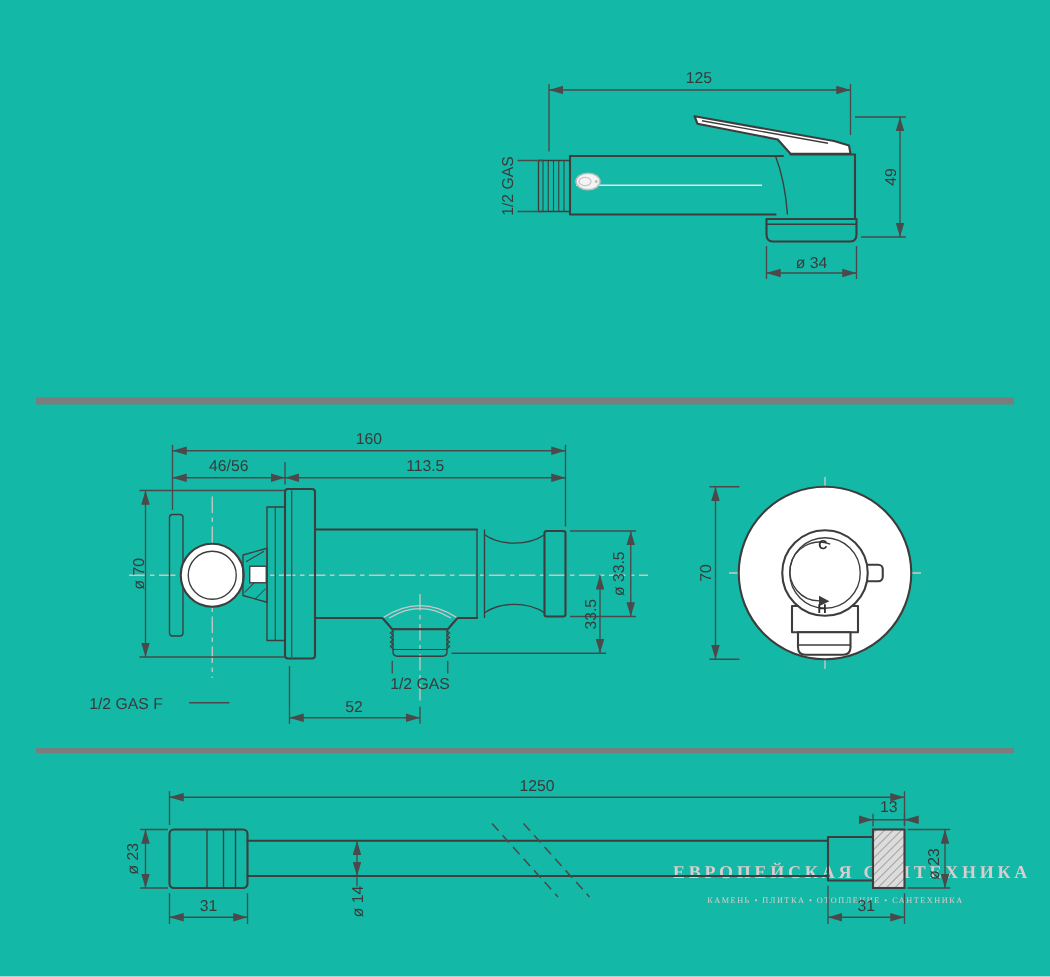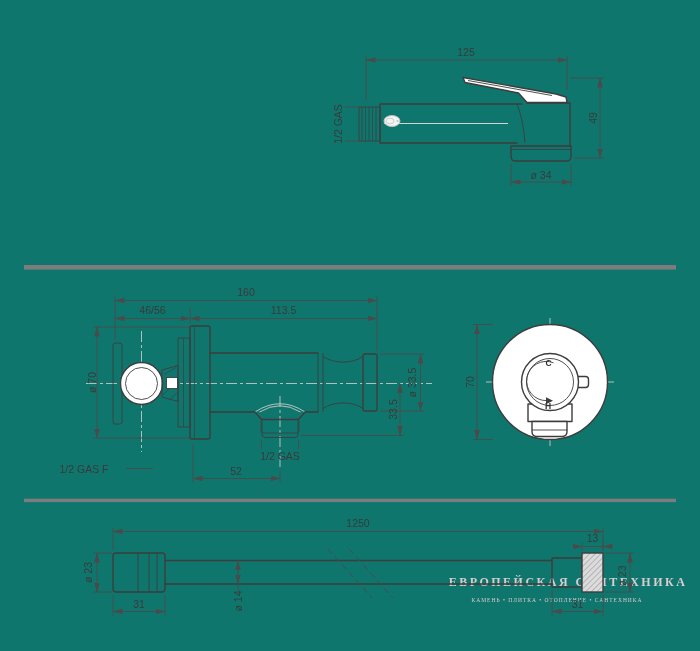--- a/index.html
+++ b/index.html
@@ -1,16 +1,16 @@
 <!DOCTYPE html>
 <html><head>
 <meta charset="utf-8">
 <style>
   html,body{margin:0;padding:0;background:#ffffff;}
-  .page{position:relative;width:700px;height:651px;background:#0f766e;overflow:hidden;
+  .page{position:relative;width:700px;height:651px;background:#14b8a6;overflow:hidden;
         font-family:"Liberation Sans",sans-serif;}
   svg{display:block}
   .ol{stroke:#3d3d3d;stroke-width:1.4;fill:none;stroke-linejoin:round;stroke-linecap:round}
   .olw{stroke:#3d3d3d;stroke-width:1.4;fill:#ffffff;stroke-linejoin:round}
   .ol2{stroke:#3d3d3d;stroke-width:0.9;fill:none;stroke-linejoin:round}
   .thin{stroke:#3d3d3d;stroke-width:0.7;fill:none}
   .dim{stroke:#4a4a4a;stroke-width:0.9;fill:none}
   .lt{stroke:#c9c9c9;stroke-width:0.9;fill:none}
   .ltd{stroke:#c6c6c6;stroke-width:0.9;fill:none;stroke-dasharray:11 3 3 3}
   .brk{stroke:#4a4a4a;stroke-width:1;fill:none;stroke-dasharray:6.5 4}

